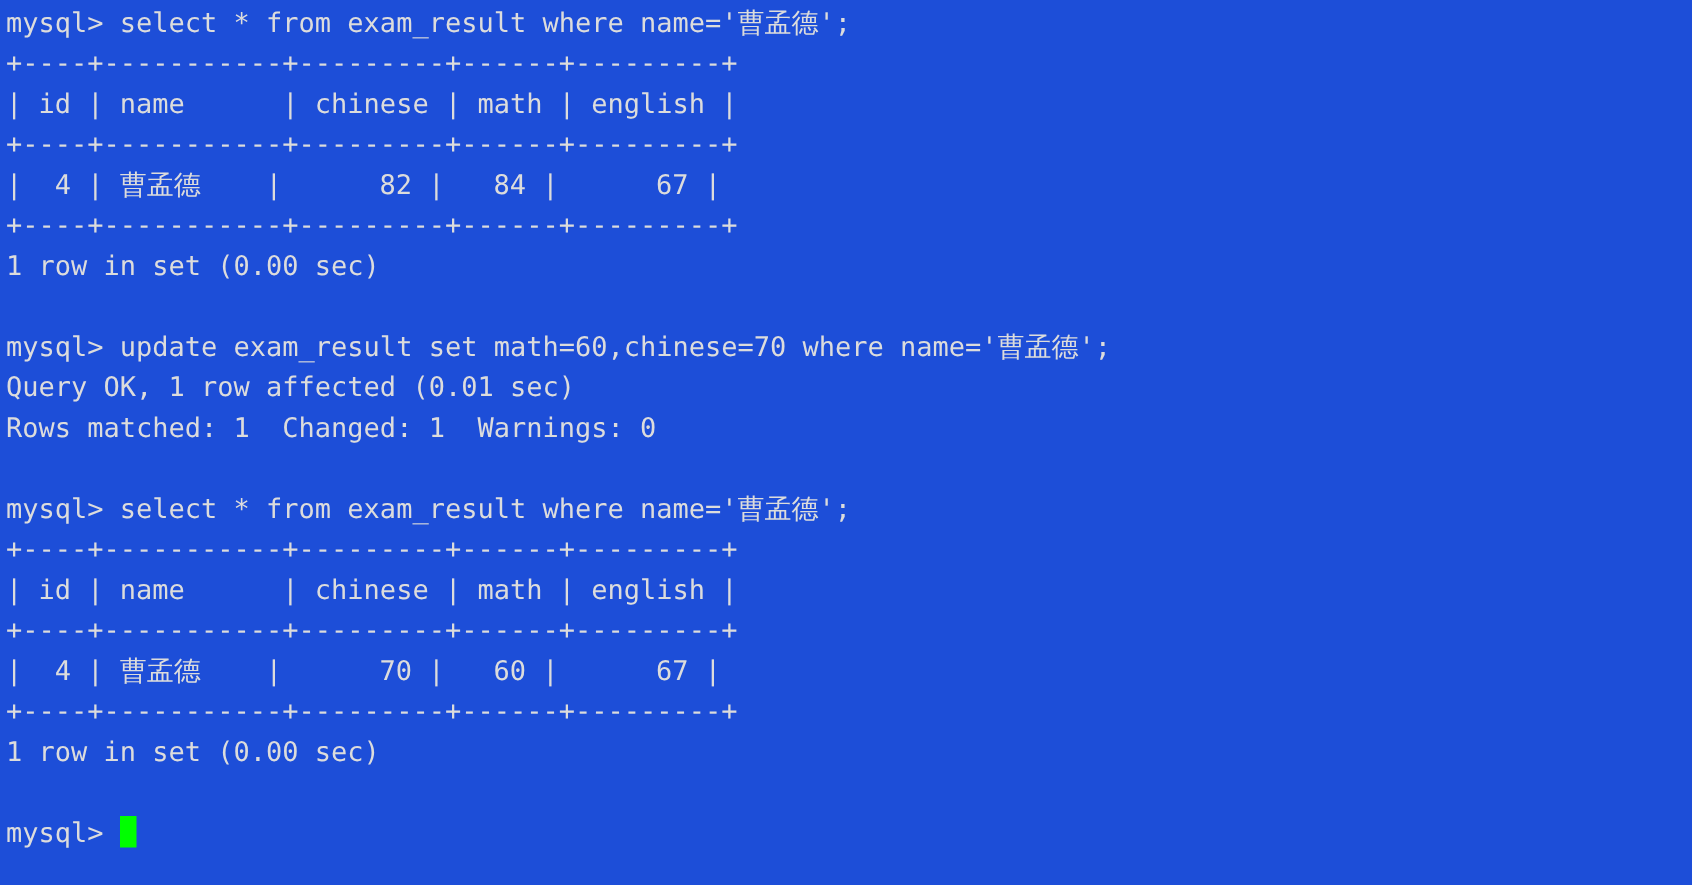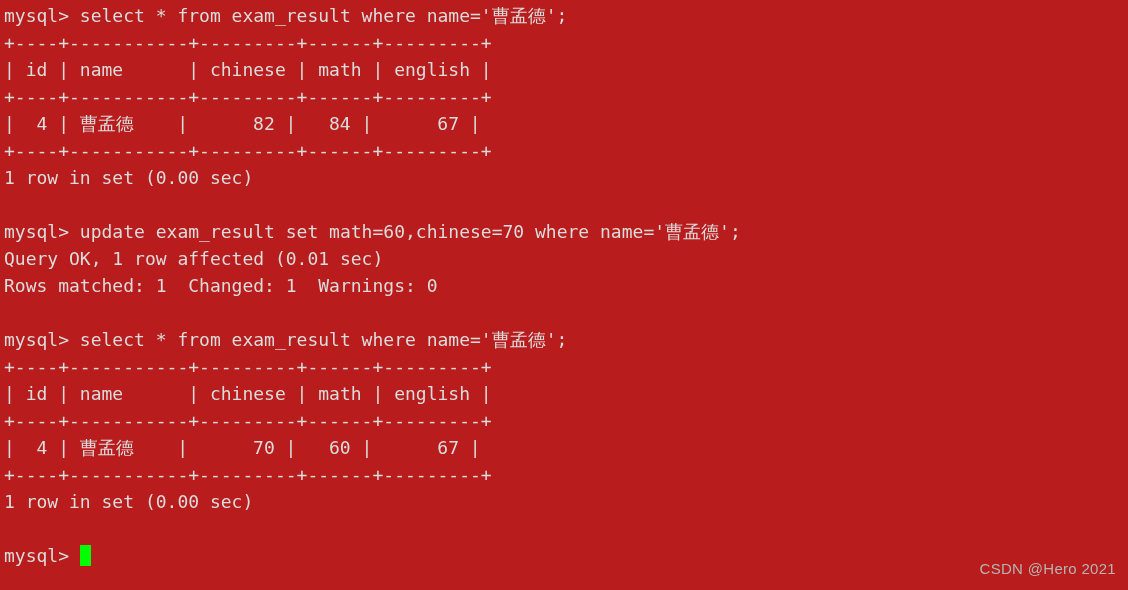--- a/index.html
+++ b/index.html
@@ -4,21 +4,21 @@
 <style>
   html, body {
     margin: 0;
     padding: 0;
     background: #2b2b2b;
   }
   #terminal {
     position: relative;
     width: 1128px;
     height: 590px;
-    background: #b91c1c;
+    background: #1d4ed8;
     overflow: hidden;
     font-family: "DejaVu Sans Mono", "Liberation Mono", monospace;
     font-size: 18px;
     line-height: 27px;
     color: #dcdcdc;
     -webkit-font-smoothing: antialiased;
   }
   .term-body {
     padding: 2px 0 0 4px;
     white-space: pre;
@@ -47,14 +47,13 @@
     font-size: 15px;
     color: #b4b4b4;
     letter-spacing: 0.3px;
   }
 </style>
 </head>
 <body>
 
 <div id="terminal">
   <div class="term-body" id="term-body"><div class="line">mysql&gt; select * from exam_result where name='曹孟德';</div><div class="line">+----+-----------+---------+------+---------+</div><div class="line">| id | name      | chinese | math | english |</div><div class="line">+----+-----------+---------+------+---------+</div><div class="line">|  4 | 曹孟德    |      82 |   84 |      67 |</div><div class="line">+----+-----------+---------+------+---------+</div><div class="line">1 row in set (0.00 sec)</div><div class="line blank"></div><div class="line">mysql&gt; update exam_result set math=60,chinese=70 where name='曹孟德';</div><div class="line">Query OK, 1 row affected (0.01 sec)</div><div class="line">Rows matched: 1  Changed: 1  Warnings: 0</div><div class="line blank"></div><div class="line">mysql&gt; select * from exam_result where name='曹孟德';</div><div class="line">+----+-----------+---------+------+---------+</div><div class="line">| id | name      | chinese | math | english |</div><div class="line">+----+-----------+---------+------+---------+</div><div class="line">|  4 | 曹孟德    |      70 |   60 |      67 |</div><div class="line">+----+-----------+---------+------+---------+</div><div class="line">1 row in set (0.00 sec)</div><div class="line blank"></div><div class="line">mysql&gt; <span class="cursor"></span></div></div>
-  <div id="watermark">CSDN @Hero 2021</div>
 </div>
 
 </body></html>

